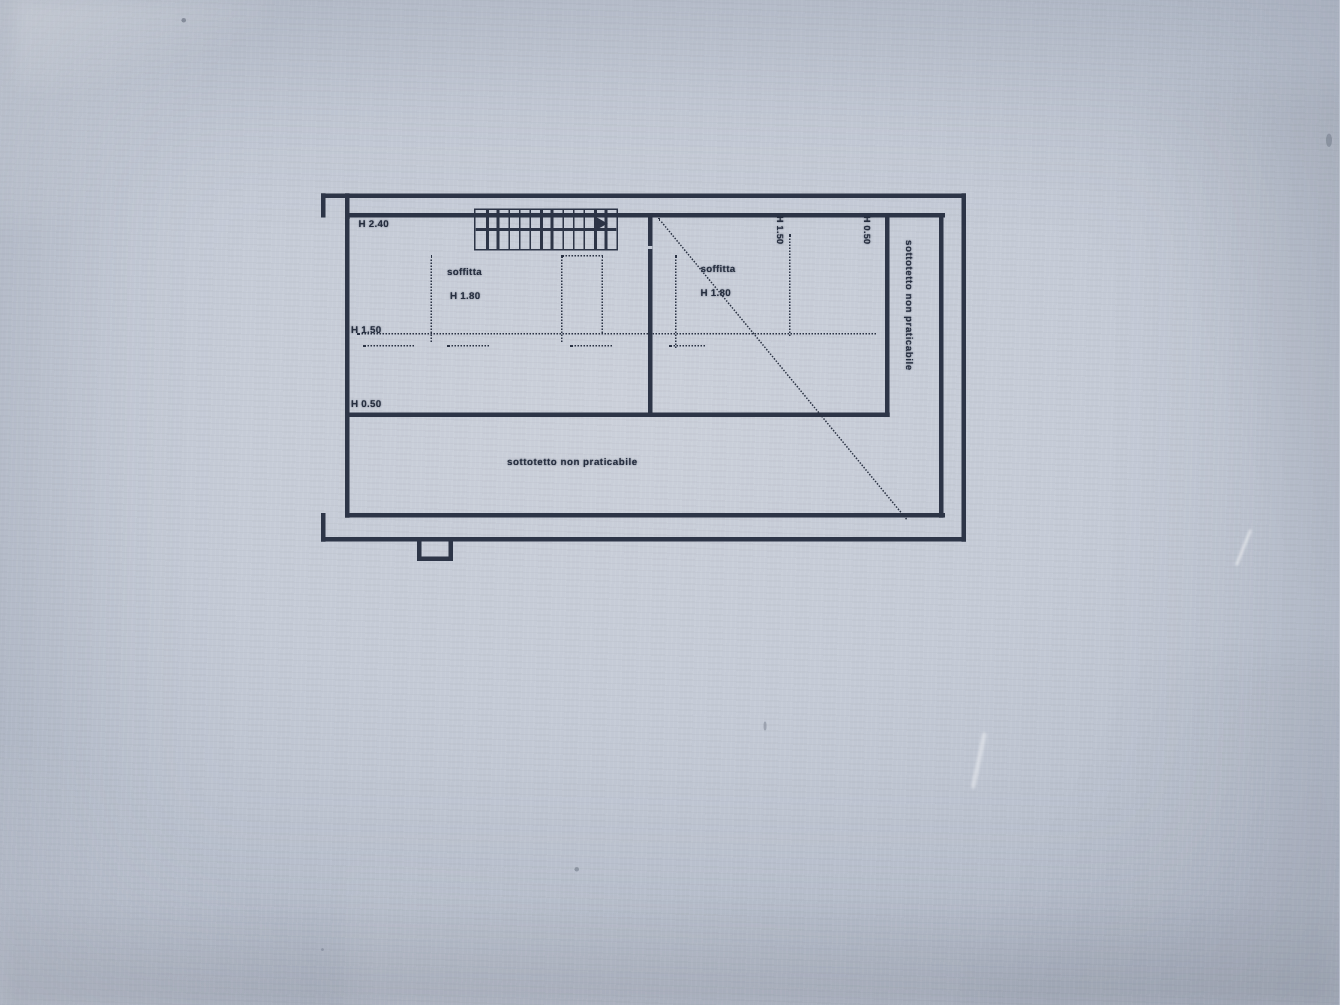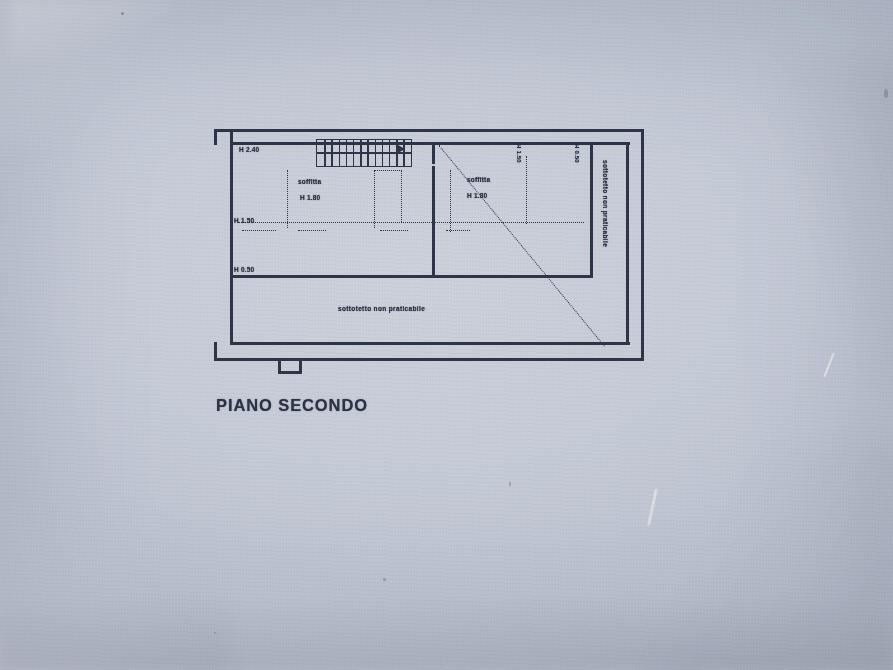--- a/index.html
+++ b/index.html
@@ -207,16 +207,15 @@
     <div class="lbl lbl-sm" style="left:255px;top:80px;">H 1.80</div>
 
     <div class="lbl lbl-tiny lbl-rot" style="left:310px;top:32px;transform:rotate(90deg);">H 1.50</div>
     <div class="lbl lbl-tiny lbl-rot" style="left:368px;top:32px;transform:rotate(90deg);">H 0.50</div>
 
     <div class="lbl lbl-sm" style="left:126px;top:193px;letter-spacing:.35px;">sottotetto non praticabile</div>
     <div class="lbl lbl-sm lbl-rot" style="left:397px;top:48px;transform:rotate(90deg);letter-spacing:.35px;">sottotetto non praticabile</div>
 
   </div>
 
-  <div id="title">PIANO SECONDO</div>
 
   <div class="vignette"></div>
 </div>
 
 </body></html>

